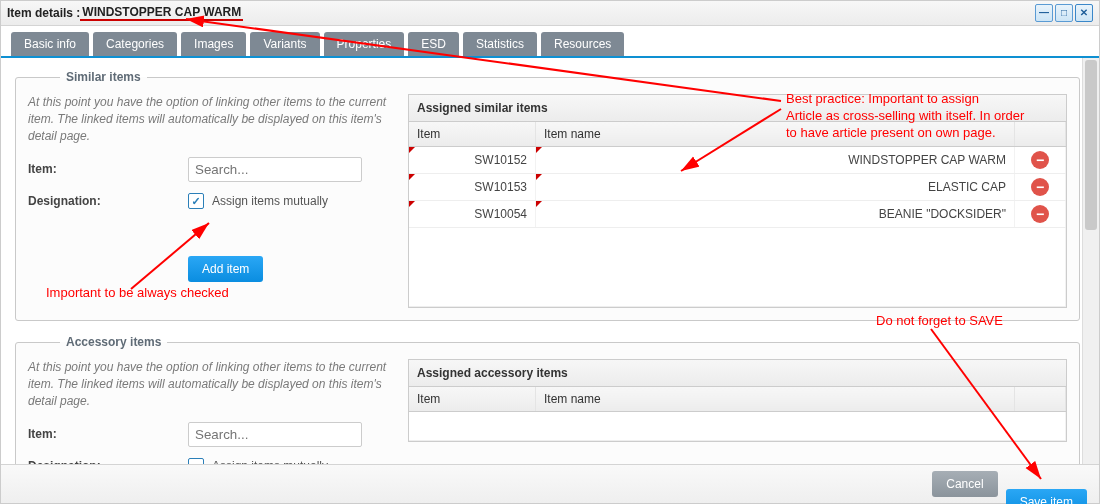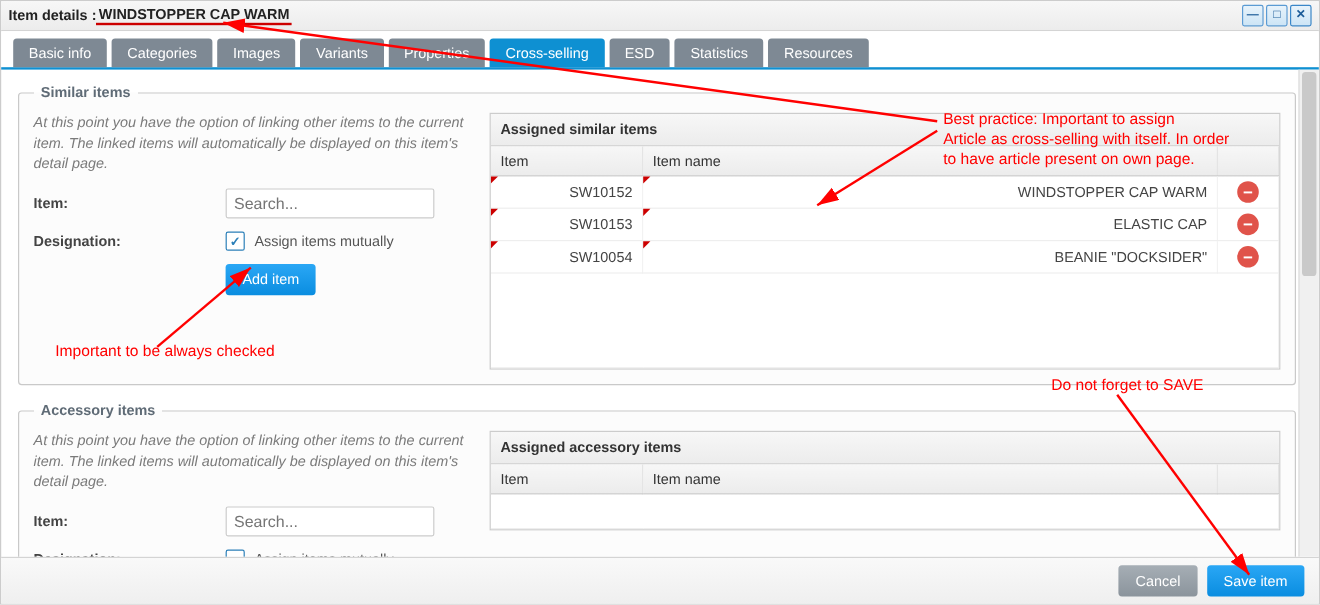--- a/index.html
+++ b/index.html
@@ -88,21 +88,21 @@
   }
   
   fieldset.panel{
     border:1px solid var(--border);
     border-radius:3px;
     padding:10px 12px 12px 12px;
     margin:0 0 14px 0;
     background:var(--panel-bg);
   }
   fieldset.panel>legend{
-    color:#5f6b76;font-weight:bold;padding:0 6px;
+    color:#5f6b76;font-weight:bold;padding:0 6px;margin-left:32px;
   }
   .panel-row{display:flex;gap:20px;}
   .left-col{width:360px;}
   .right-col{flex:1;}
   .help{color:#7a7a7a;font-style:italic;margin-bottom:12px;line-height:1.4;}
   .form-row{display:flex;align-items:center;margin:6px 0;min-height:26px;}
   .form-row label{width:160px;font-weight:bold;}
   .search{
     flex:1;max-width:160px;
     border:1px solid #ccc;border-radius:2px;padding:4px 6px;color:#999;
@@ -113,21 +113,21 @@
   .chk-label{color:#555;}
   .btn{
     display:inline-block;
     padding:6px 14px;
     border-radius:3px;
     color:#fff;
     cursor:pointer;
     font-size:12px;
     border:none;
   }
-  .btn-blue{background:linear-gradient(#2aa7f5,#0a8de0);}
+  .btn-blue{background:linear-gradient(#2aa7f5,#0a8de0);margin-top:36px;}
   .btn-grey{background:linear-gradient(#a6aeb5,#8b949c);}
   
   .assigned{
     border:1px solid #ccc;border-radius:0;background:#fff;overflow:hidden;
   }
   .assigned .caption{
     background:linear-gradient(#f7f7f7,#ececec);
     border-bottom:1px solid #ccc;
     padding:6px 8px;font-weight:bold;color:#333;
   }
@@ -175,21 +175,20 @@
     <span class="winbtn">□</span>
     <span class="winbtn close">✕</span>
   </div>
 
   <div class="tabs">
     <div class="tab">Basic info</div>
     <div class="tab">Categories</div>
     <div class="tab">Images</div>
     <div class="tab">Variants</div>
     <div class="tab">Properties</div>
-    <div class="tab active">Cross-selling</div>
     <div class="tab">ESD</div>
     <div class="tab">Statistics</div>
     <div class="tab">Resources</div>
   </div>
 
   <div class="body-wrap">
     <div class="body">
 
       <fieldset class="panel">
         <legend>Similar items</legend>

